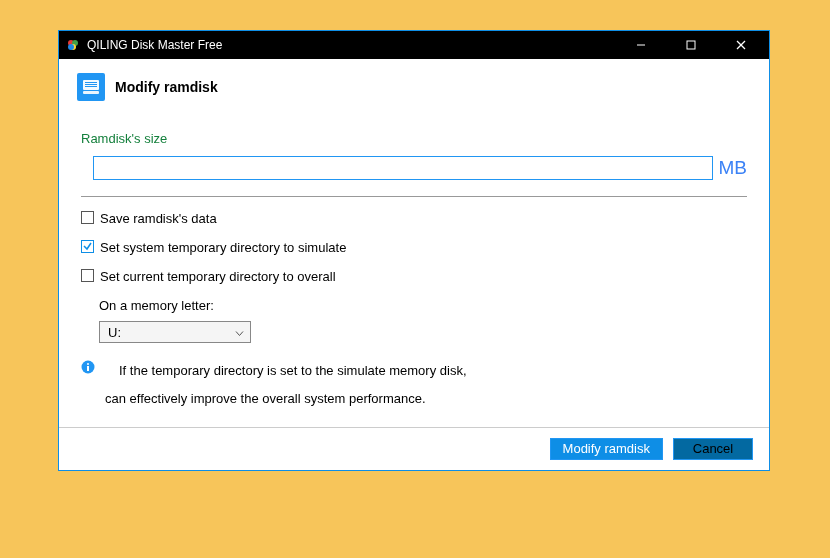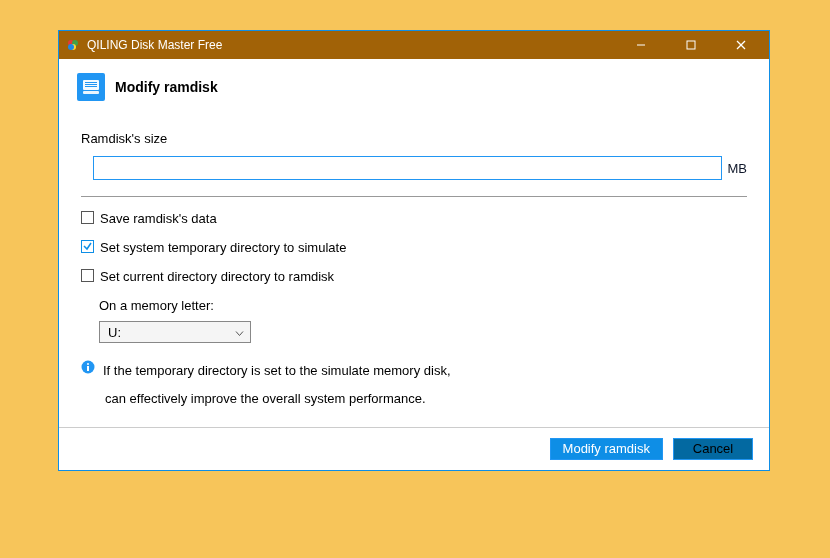--- a/index.html
+++ b/index.html
@@ -14,21 +14,21 @@
     .window {
       position: absolute;
       left: 58px;
       top: 30px;
       width: 712px;
       background: #ffffff;
       border: 1px solid #0e8ee6;
     }
     .titlebar {
       height: 28px;
-      background: #a16207;
+      background: #000000;
       display: flex;
       align-items: center;
       padding: 0 8px 0 6px;
       color: #fff;
     }
     .titlebar .icon-holder {
       width: 16px; height: 16px;
       margin-right: 6px;
       display: flex; align-items: center; justify-content: center;
     }
@@ -62,40 +62,40 @@
       font-weight: bold;
       font-size: 14px;
       color: #000;
     }
     .content {
       padding: 0 22px;
     }
     .size-label {
       margin-bottom: 10px;
       margin-top: 10px;
-      color: #000000;
+      color: #15803d;
     }
     .size-row {
       display: flex;
       align-items: center;
       gap: 6px;
       padding-left: 12px;
       margin-bottom: 16px;
     }
     .size-input {
       flex: 1;
       height: 24px;
       border: 1px solid #2196f3;
       padding: 0 6px;
       font-family: inherit;
       font-size: 13px;
     }
     .size-unit {
-      color: #0f172a;
-      font-size: 13px;
+      color: #3b82f6;
+      font-size: 19px;
     }
     hr.divider {
       border: none;
       border-top: 1px solid #999;
       margin: 4px 0 14px 0;
     }
     .checkbox-row {
       display: flex;
       gap: 6px;
       margin-bottom: 14px;
@@ -134,21 +134,21 @@
     }
     .drive-select .chev {
       position: absolute;
       right: 6px;
       top: 50%;
       transform: translateY(-50%);
     }
     .info-row {
       display: flex;
       align-items: flex-start;
-      gap: 8px;
+      gap: 24px;
       margin-bottom: 5px;
     }
     .info-icon-holder {
       margin-top: 1px;
     }
     .info-text {
       color: #000;
       font-size: 13px;
       line-height: 1.8;
     }
@@ -251,21 +251,21 @@
             <polyline points="2,5 5,8 9,2" fill="none" stroke="#0e8ee6" stroke-width="1.5"></polyline>
           </svg>
       </span>
       <span class="checkbox-label">Set system temporary directory to simulate</span>
     </div>
 
     <div class="checkbox-row">
       <span class="checkbox-box">
         
       </span>
-      <span class="checkbox-label">Set current directory directory to ramdisk</span>
+      <span class="checkbox-label">Set current temporary directory to overall</span>
     </div>
 
     <div class="indent-block">
       <div class="drive-label">On a memory letter:</div>
       <div class="drive-select">
         <span>U:</span>
         <span class="chev">
           <svg width="9" height="6" viewBox="0 0 9 6">
               <polyline points="1,1 4.5,5 8,1" fill="none" stroke="#555" stroke-width="1"></polyline>
             </svg>

